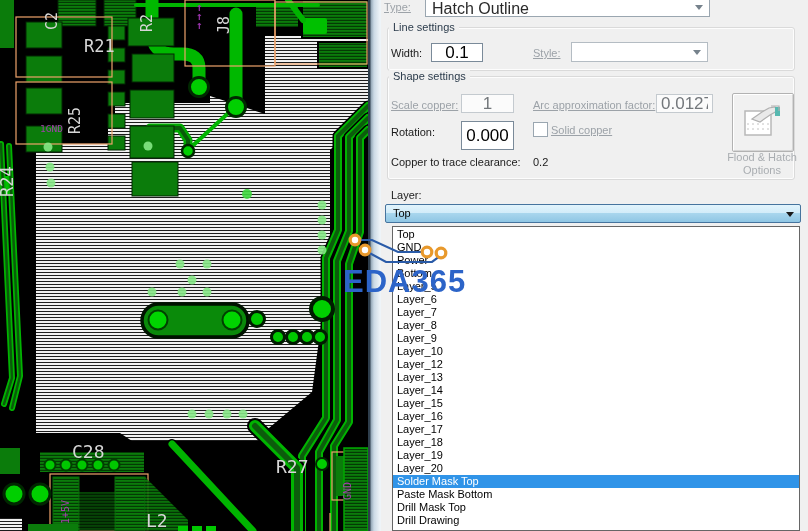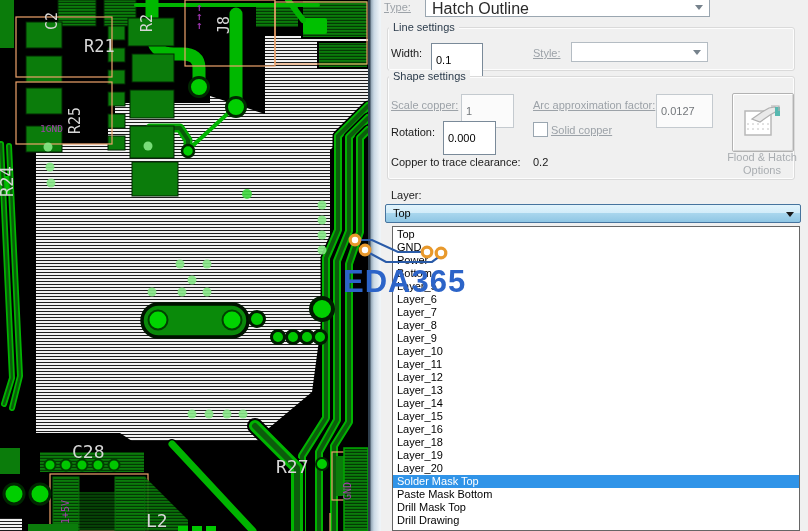--- a/index.html
+++ b/index.html
@@ -8,22 +8,22 @@
   svg text{font-family:"DejaVu Sans Mono",monospace;}
   .pcb-svg{position:absolute;left:0;top:0;z-index:1;}
   .edge-strip{position:absolute;left:368px;top:0;width:13px;height:531px;z-index:10;
     background:linear-gradient(90deg,#2e3e4c 0px,#2e3e4c 2px,#93a7b6 3px,#cbdae5 6px,#eef4f8 12px);}
   .panel{position:absolute;left:381px;top:0;width:427px;height:531px;background:#f0f0f0;z-index:10;}
   .lbl{position:absolute;font-size:11px;color:#1b1b1b;white-space:nowrap;}
   .lbl.dis{color:#9ca2a8;text-decoration:underline;}
   .group{position:absolute;border:1px solid #dadada;border-radius:3px;
          box-shadow:inset 0 0 0 1px #fdfdfd;}
   .gtitle{position:absolute;font-size:11px;color:#2b3b4b;background:#f0f0f0;padding:0 4px;white-space:nowrap;}
-  .edit{position:absolute;background:#fff;border:1px solid #7a8a99;font-size:11px;color:#000;
-        padding:16px 4px;box-sizing:border-box;font-family:"Liberation Sans",sans-serif;}
+  .edit{position:absolute;background:#fff;border:1px solid #7a8a99;font-size:17px;color:#000;
+        padding:8px 4px;box-sizing:border-box;font-family:"Liberation Sans",sans-serif;text-align:center;}
   .edit.dis{border-color:#c4cacf;color:#73777b;background:#fbfbfb;}
   .combo{position:absolute;background:#fff;border:1px solid #9aa6b0;box-sizing:border-box;}
   .combo .tx{position:absolute;left:6px;top:3px;font-size:16px;color:#2a2a2a;white-space:nowrap;}
   .arr{position:absolute;right:6px;top:50%;margin-top:-2px;width:0;height:0;
        border-left:4px solid transparent;border-right:4px solid transparent;border-top:5px solid #76828c;}
   .cb{position:absolute;width:13px;height:13px;background:#fff;border:1px solid #9aa6b0;}
   .btn{position:absolute;background:#f1f1f1;border:1px solid #b2b2b2;border-radius:2px;
        box-shadow:inset 1px 1px 0 #ffffff,inset -1px -1px 0 #d6d6d6;}
   .btn svg{position:absolute;left:9px;top:9px;}
   .flood-lbl{position:absolute;font-size:11px;color:#a9adb1;text-align:center;line-height:13px;}
@@ -244,21 +244,21 @@
       <span class="arr"></span>
     </div>
 
     <div class="group" style="left:6px;top:76px;width:406px;height:102px"></div>
     <div class="gtitle" style="left:8px;top:70px">Shape settings</div>
     <div class="lbl dis" style="left:10px;top:99px">Scale copper:</div>
     <input class="edit dis" style="left: 80px; top: 94px; width: 53px; height: 19px;" value="1">
     <div class="lbl dis" style="left:152px;top:99px">Arc approximation factor:</div>
     <input class="edit dis" style="left: 275px; top: 94px; width: 57px; height: 19px;" value="0.0127">
     <div class="lbl" style="left:10px;top:126px">Rotation:</div>
-    <input class="edit" style="left: 62px; top: 121px; width: 53px; height: 29px;" value="0.000">
+    <input class="edit" style="left: 80px; top: 121px; width: 53px; height: 29px;" value="0.000">
     <div class="cb" style="left:152px;top:122px"></div>
     <div class="lbl dis" style="left:170px;top:124px">Solid copper</div>
 
     <div class="btn" style="left:351px;top:93px;width:60px;height:57px">
       <svg width="42" height="38" viewBox="0 0 42 38">
         <rect x="3" y="8" width="26" height="24" fill="#fff" stroke="#b8b8b8" stroke-width="1.5"></rect>
         <path d="M5,26 h22 M5,21 h22" stroke="#c4c4c4" stroke-width="1" stroke-dasharray="2 3"></path>
         <path d="M10,16 L20,9 L27,5 L33,4 L35,8 L28,12 L18,19 Z" fill="#e9e9e9" stroke="#b0b0b0" stroke-width="1.2"></path>
         <rect x="33" y="4" width="5" height="9" fill="#57b8b0"></rect>
         <path d="M29,3 h8 v5" fill="none" stroke="#b0b0b0" stroke-width="1.2"></path>
@@ -281,26 +281,26 @@
         <div class="li">Top</div>
         <div class="li">GND</div>
         <div class="li">Power</div>
         <div class="li">Bottom</div>
         <div class="li">Layer_5</div>
         <div class="li">Layer_6</div>
         <div class="li">Layer_7</div>
         <div class="li">Layer_8</div>
         <div class="li">Layer_9</div>
         <div class="li">Layer_10</div>
-        <div class="li">Layer_11</div>
         <div class="li">Layer_12</div>
         <div class="li">Layer_13</div>
         <div class="li">Layer_14</div>
         <div class="li">Layer_15</div>
         <div class="li">Layer_16</div>
+        <div class="li">Layer_17</div>
         <div class="li">Layer_18</div>
         <div class="li">Layer_19</div>
         <div class="li">Layer_20</div>
         <div class="li sel">Solder Mask Top</div>
         <div class="li">Paste Mask Bottom</div>
         <div class="li">Drill Mask Top</div>
         <div class="li">Drill Drawing</div>
       </div>
   </div>
 

